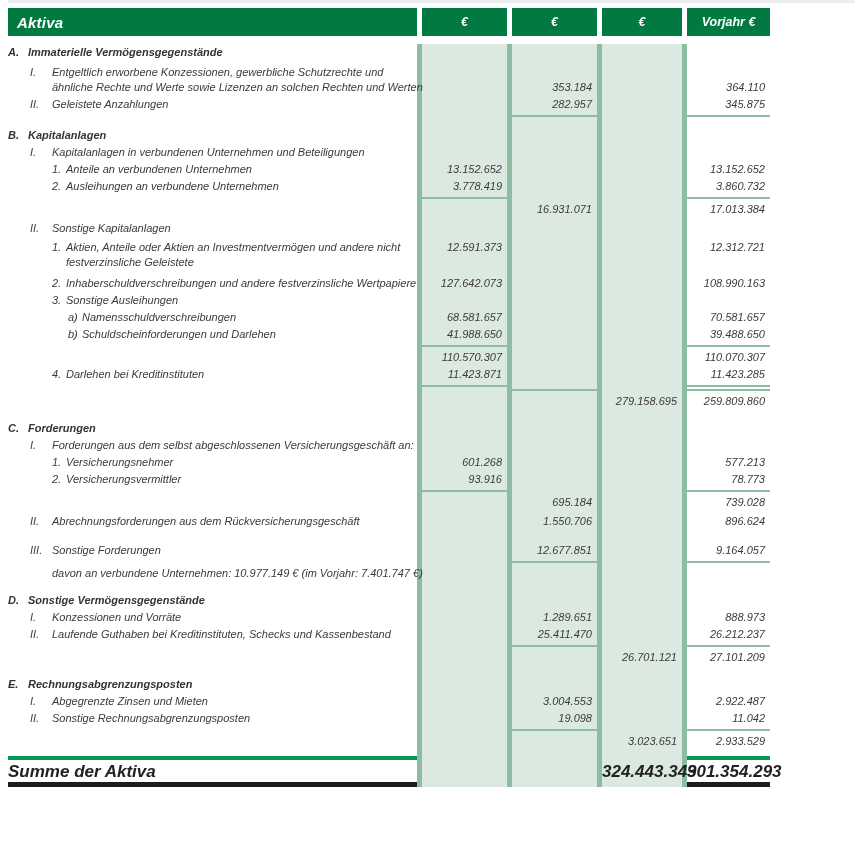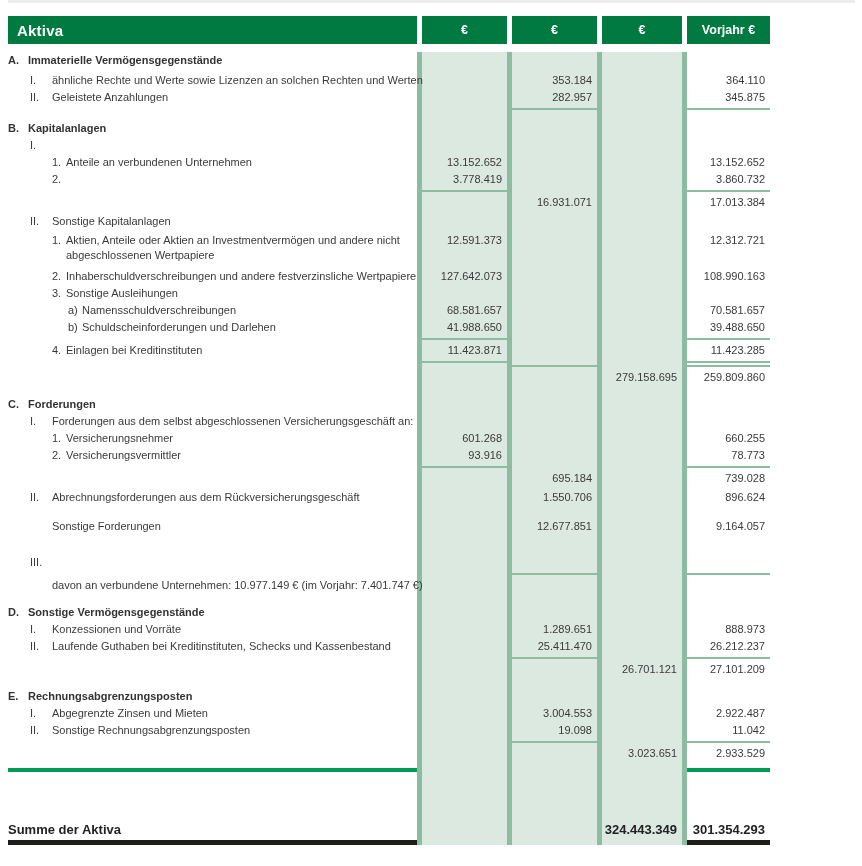--- a/index.html
+++ b/index.html
@@ -1,19 +1,19 @@
 <!DOCTYPE html>
 <html><head>
 <meta charset="utf-8">
 <style>
   html,body{margin:0;padding:0;background:#ffffff;}
   .sheet{position:relative;width:862px;height:866px;background:#ffffff;overflow:hidden;
          font-family:"Liberation Sans",sans-serif;color:#3a3a3a;}
   .top-edge{position:absolute;top:0;left:8px;width:847px;height:3px;background:#ededed;}
-  .table{position:absolute;left:8px;top:16px;width:762px;}
+  .table{position:absolute;left:8px;top:8px;width:762px;font-style:italic;}
   .grid{display:grid;grid-template-columns:409px 85px 85px 80px 83px;column-gap:5px;}
   .thead{height:28px;}
   .hcell{background:#007a41;color:#ffffff;font-weight:bold;display:flex;align-items:center;}
   .hcell.title{font-size:15px;padding-left:9px;letter-spacing:.2px;}
   .hcell.amt{justify-content:center;font-size:12.5px;}
   .tbody{position:relative;margin-top:4px;}
   .strip{position:absolute;top:0;bottom:0;}
   .sep{background:#8cbca1;width:5px;}
   .colbg{background:#dce9e0;}
   .sep.s1{left:409px}.sep.s2{left:499px}.sep.s3{left:589px}.sep.s4{left:674px}
@@ -24,21 +24,21 @@
   .label{display:flex;align-items:flex-start;white-space:nowrap;}
   .prefix{display:inline-block;flex:0 0 auto;}
   .bold{font-weight:bold;color:#333333;}
   .two{line-height:15px;padding:1px 0;}
   .two .num.vtop{align-self:start;}
   .two .num.vbottom{align-self:end;}
   .rule-row{margin:2px 0;}
   .rule-row .cell{height:2px;}
   .rule-on{background:#8cbca1;}
   .greenline{height:4px;background:#009a55;margin-top:6px;}
-  .summe{height:22px;align-items:center;font-weight:bold;font-size:13px;color:#222222;margin-top:46px;}
+  .summe{height:22px;align-items:center;font-weight:bold;font-size:17px;color:#222222;}
   .summe .num{color:#222222;}
   .blackline{height:5px;background:#1d1d1b;}
 </style>
 </head>
 <body>
 
 <div class="sheet">
   <div class="top-edge"></div>
   <div class="table">
 
@@ -66,20 +66,21 @@
           </div>
           <div class="cell num"></div>
           <div class="cell num"></div>
           <div class="cell num"></div>
           <div class="cell num"></div>
         </div>
         <div class="row grid two" style="margin-top: 3px;">
           <div class="cell label" style="padding-left: 22px;">
             <div class="prefix" style="width: 22px;">I.</div>
             <div class="ltext">
+              <div class="l1">Entgeltlich erworbene Konzessionen, gewerbliche Schutzrechte und</div>
               <div class="l2">ähnliche Rechte und Werte sowie Lizenzen an solchen Rechten und Werten</div>
             </div>
           </div>
           <div class="cell num"></div>
           <div class="cell num vbottom">353.184</div>
           <div class="cell num"></div>
           <div class="cell num vbottom">364.110</div>
         </div>
         <div class="row grid">
           <div class="cell label" style="padding-left: 22px;">
@@ -104,39 +105,41 @@
             <div class="ltext">Kapitalanlagen</div>
           </div>
           <div class="cell num"></div>
           <div class="cell num"></div>
           <div class="cell num"></div>
           <div class="cell num"></div>
         </div>
         <div class="row grid">
           <div class="cell label" style="padding-left: 22px;">
             <div class="prefix" style="width: 22px;">I.</div>
+            <div class="ltext">Kapitalanlagen in verbundenen Unternehmen und Beteiligungen</div>
           </div>
           <div class="cell num"></div>
           <div class="cell num"></div>
           <div class="cell num"></div>
           <div class="cell num"></div>
         </div>
         <div class="row grid">
           <div class="cell label" style="padding-left: 44px;">
             <div class="prefix" style="width: 14px;">1.</div>
             <div class="ltext">Anteile an verbundenen Unternehmen</div>
           </div>
           <div class="cell num">13.152.652</div>
           <div class="cell num"></div>
           <div class="cell num"></div>
           <div class="cell num">13.152.652</div>
         </div>
         <div class="row grid">
           <div class="cell label" style="padding-left: 44px;">
             <div class="prefix" style="width: 14px;">2.</div>
+            <div class="ltext">Ausleihungen an verbundene Unternehmen</div>
           </div>
           <div class="cell num">3.778.419</div>
           <div class="cell num"></div>
           <div class="cell num"></div>
           <div class="cell num">3.860.732</div>
         </div>
         <div class="row grid rule-row">
           <div class="cell"></div>
           <div class="cell rule-on"></div>
           <div class="cell"></div>
@@ -160,21 +163,21 @@
           <div class="cell num"></div>
           <div class="cell num"></div>
           <div class="cell num"></div>
           <div class="cell num"></div>
         </div>
         <div class="row grid two" style="margin-top: 2px;">
           <div class="cell label" style="padding-left: 44px;">
             <div class="prefix" style="width: 14px;">1.</div>
             <div class="ltext">
               <div class="l1">Aktien, Anteile oder Aktien an Investmentvermögen und andere nicht</div>
-              <div class="l2">abgeschlossenen Wertpapiere</div>
+              <div class="l2">festverzinsliche Geleistete</div>
             </div>
           </div>
           <div class="cell num vtop">12.591.373</div>
           <div class="cell num"></div>
           <div class="cell num"></div>
           <div class="cell num vtop">12.312.721</div>
         </div>
         <div class="row grid" style="margin-top: 4px;">
           <div class="cell label" style="padding-left: 44px;">
             <div class="prefix" style="width: 14px;">2.</div>
@@ -216,23 +219,32 @@
           <div class="cell num">39.488.650</div>
         </div>
         <div class="row grid rule-row">
           <div class="cell"></div>
           <div class="cell rule-on"></div>
           <div class="cell"></div>
           <div class="cell"></div>
           <div class="cell rule-on"></div>
         </div>
         <div class="row grid">
+          <div class="cell label" style="padding-left: 0px;">
+            <div class="ltext"></div>
+          </div>
+          <div class="cell num">110.570.307</div>
+          <div class="cell num"></div>
+          <div class="cell num"></div>
+          <div class="cell num">110.070.307</div>
+        </div>
+        <div class="row grid">
           <div class="cell label" style="padding-left: 44px;">
             <div class="prefix" style="width: 14px;">4.</div>
-            <div class="ltext">Einlagen bei Kreditinstituten</div>
+            <div class="ltext">Darlehen bei Kreditinstituten</div>
           </div>
           <div class="cell num">11.423.871</div>
           <div class="cell num"></div>
           <div class="cell num"></div>
           <div class="cell num">11.423.285</div>
         </div>
         <div class="row grid rule-row">
           <div class="cell"></div>
           <div class="cell rule-on"></div>
           <div class="cell"></div>
@@ -276,21 +288,21 @@
           <div class="cell num"></div>
         </div>
         <div class="row grid">
           <div class="cell label" style="padding-left: 44px;">
             <div class="prefix" style="width: 14px;">1.</div>
             <div class="ltext">Versicherungsnehmer</div>
           </div>
           <div class="cell num">601.268</div>
           <div class="cell num"></div>
           <div class="cell num"></div>
-          <div class="cell num">660.255</div>
+          <div class="cell num">577.213</div>
         </div>
         <div class="row grid">
           <div class="cell label" style="padding-left: 44px;">
             <div class="prefix" style="width: 14px;">2.</div>
             <div class="ltext">Versicherungsvermittler</div>
           </div>
           <div class="cell num">93.916</div>
           <div class="cell num"></div>
           <div class="cell num"></div>
           <div class="cell num">78.773</div>
@@ -322,21 +334,21 @@
           <div class="cell num">896.624</div>
         </div>
         <div class="row grid">
           <div class="cell num"></div>
           <div class="cell num"></div>
           <div class="cell num"></div>
           <div class="cell num"></div>
         </div>
         <div class="row grid" style="margin-top: 12px;">
           <div class="cell label" style="padding-left: 22px;">
-            <div class="prefix" style="width: 22px; margin-top: 36px;">III.</div>
+            <div class="prefix" style="width: 22px;">III.</div>
             <div class="ltext">Sonstige Forderungen</div>
           </div>
           <div class="cell num"></div>
           <div class="cell num">12.677.851</div>
           <div class="cell num"></div>
           <div class="cell num">9.164.057</div>
         </div>
         <div class="row grid rule-row">
           <div class="cell"></div>
           <div class="cell"></div>

